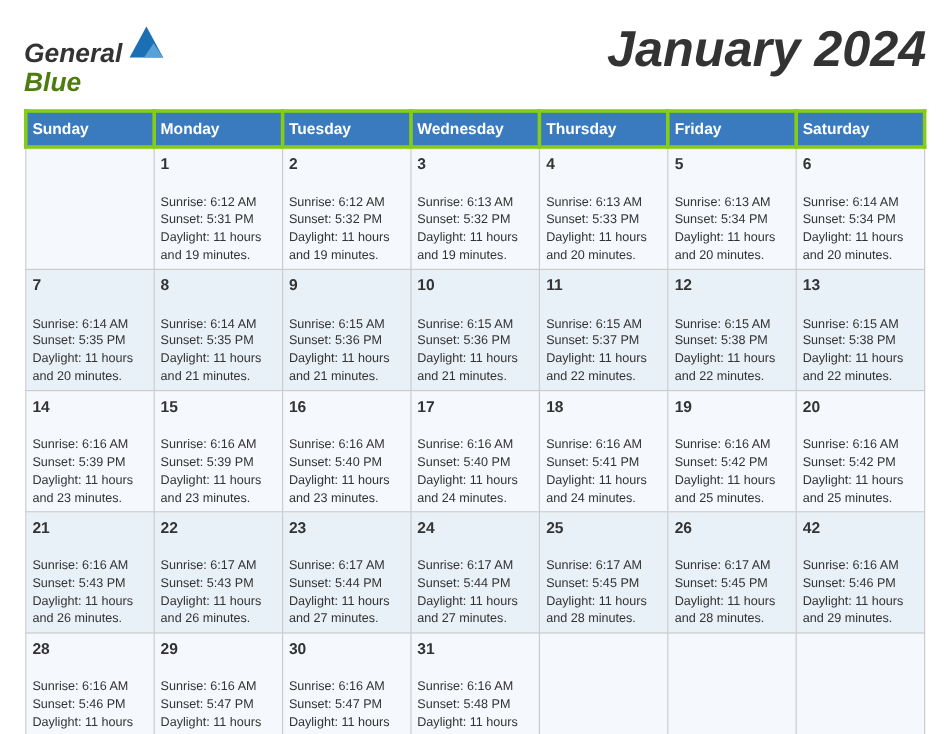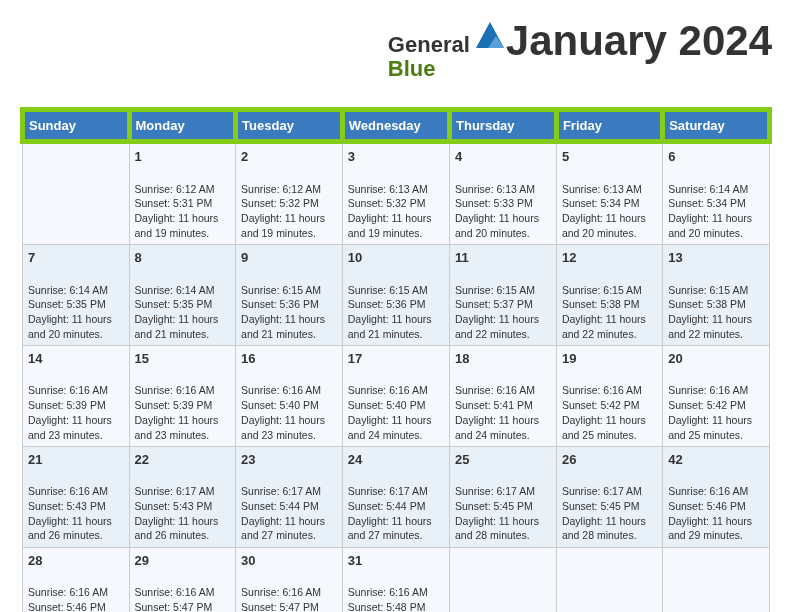--- a/index.html
+++ b/index.html
@@ -5,23 +5,24 @@
     * { box-sizing: border-box; margin: 0; padding: 0; }
     body {
       font-family: Arial, sans-serif;
       background: #fff;
       width: 792px;
       min-height: 612px;
       padding: 20px;
     }
     .header {
       display: flex;
-      justify-content: flex-end;
+      justify-content: space-between;
       align-items: flex-start;
-      margin-bottom: 26px;
+      margin-bottom: 10px;
+      font-style: italic;
     }
     .logo {
       display: flex;
       align-items: center;
     }
     .logo-text {
       font-size: 22px;
       font-weight: bold;
       line-height: 1.1;
     }
@@ -51,21 +52,21 @@
       border-collapse: collapse;
       font-size: 11px;
     }
     thead tr th {
       background-color: #3a7abf;
       color: #fff;
       padding: 6px 4px;
       text-align: left;
       font-size: 13px;
       font-weight: bold;
-      border: 5px solid #84cc16;
+      border: 3px solid #84cc16;
     }
     tbody tr td {
       border: 1px solid #ccc;
       vertical-align: top;
       padding: 4px 5px;
       width: 108px;
       min-height: 70px;
       color: #333;
       line-height: 1.4;
     }

